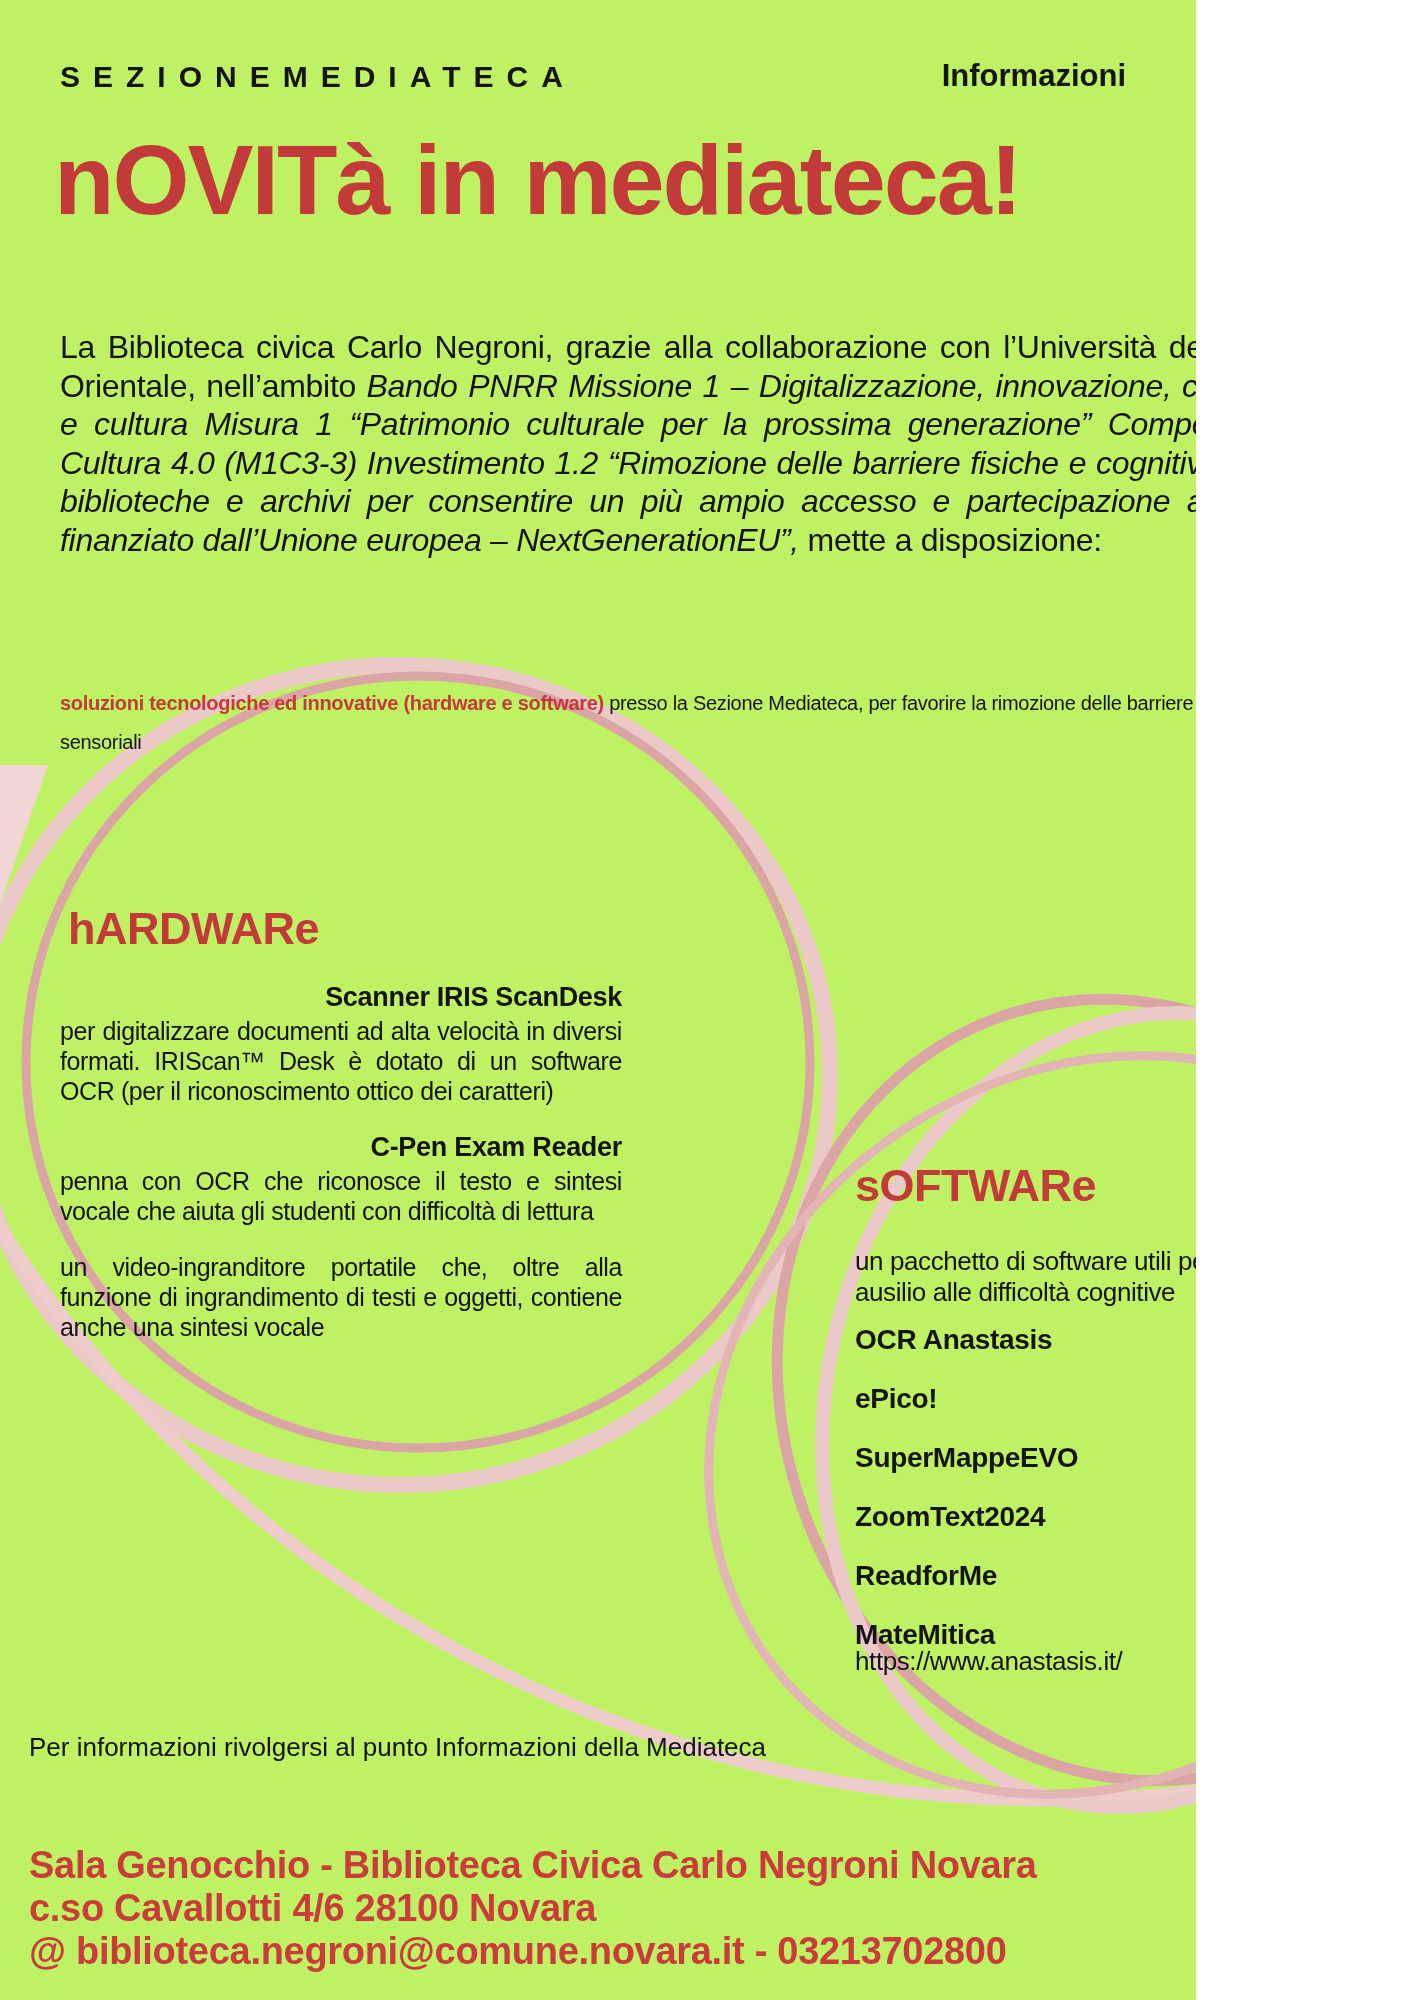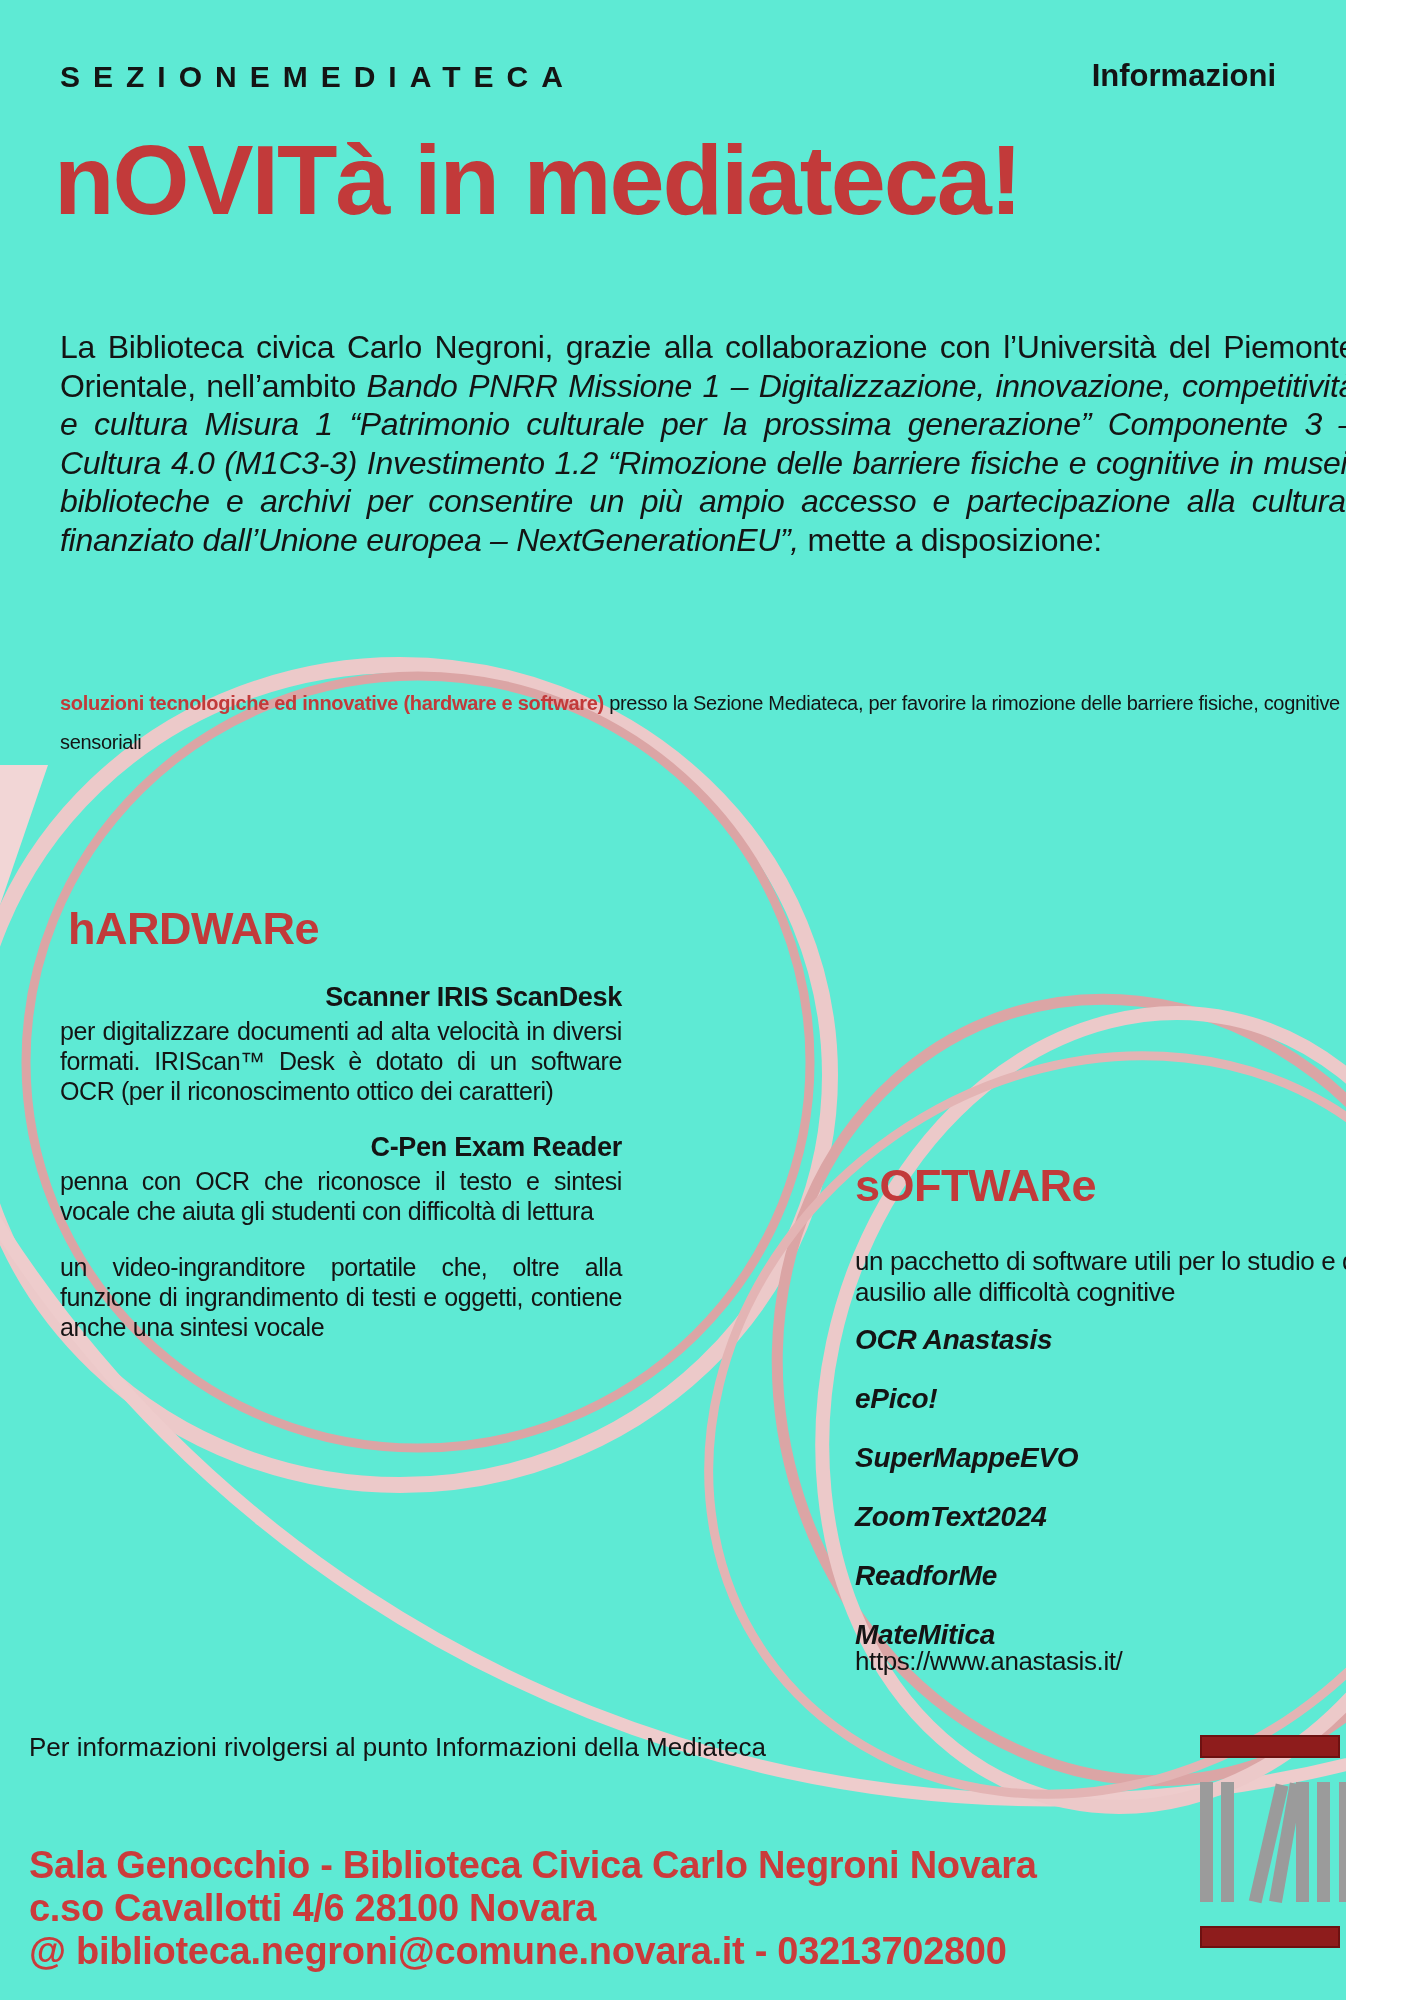--- a/index.html
+++ b/index.html
@@ -4,21 +4,21 @@
 <style>
   :root{
     --accent:#c23a3a;
     --logo-dark:#8e1c1c;
     --logo-border:#6d1111;
     --book-gray:#9b9b9b;
     --ink:#141414;
   }
   html,body{margin:0;padding:0;background:#fff;}
   .page{
-    position:relative;width:1346px;height:2000px;background:#5eead4;
+    position:relative;width:1196px;height:2000px;background:#bef264;
     overflow:hidden;font-family:"Liberation Sans",sans-serif;color:var(--ink);
   }
   .page *{box-sizing:border-box;}
   .arcs{position:absolute;left:0;top:0;z-index:0;}
   .abs{position:absolute;z-index:1;}
 
   .header-left{left:60px;top:60px;font-size:30px;font-weight:700;letter-spacing:13px;}
   .header-right{right:70px;top:58px;font-size:31px;font-weight:700;}
 
   .big-title{left:54px;top:128px;font-size:99px;font-weight:700;color:var(--accent);
@@ -34,21 +34,21 @@
 
   .section-head{font-size:45px;font-weight:700;color:var(--accent);letter-spacing:-0.5px;}
   .hw-head{left:68px;top:903px;}
   .hw-list{left:60px;top:982px;width:562px;}
   .hw-item{margin-bottom:26px;}
   .hw-name{font-size:27px;font-weight:700;margin-bottom:3px;letter-spacing:-0.3px;text-align:right;}
   .hw-desc{font-size:25px;line-height:30px;text-align:justify;letter-spacing:-0.4px;}
 
   .sw-head{left:855px;top:1160px;}
   .sw-intro{left:855px;top:1246px;width:524px;font-size:26px;line-height:31px;letter-spacing:-0.4px;}
-  .sw-list{left:855px;top:1324px;font-style:italic;}
+  .sw-list{left:855px;top:1324px;}
   .sw-item{font-size:28px;font-weight:700;margin-bottom:27px;letter-spacing:-0.3px;}
   .sw-more{left:855px;top:1646px;width:524px;font-size:26px;line-height:30px;letter-spacing:-0.4px;}
 
   .footer-info{left:29px;top:1724px;width:774px;font-size:26px;line-height:47px;text-align:justify;}
   .contact{left:29px;top:1844px;font-size:38px;font-weight:800;color:#cb3b3b;
     line-height:43px;letter-spacing:-0.3px;}
 
   .logo{left:1200px;top:1735px;width:152px;height:215px;}
   .shelf{position:absolute;left:0;width:140px;height:23px;background:var(--logo-dark);
     border:2px solid var(--logo-border);}

